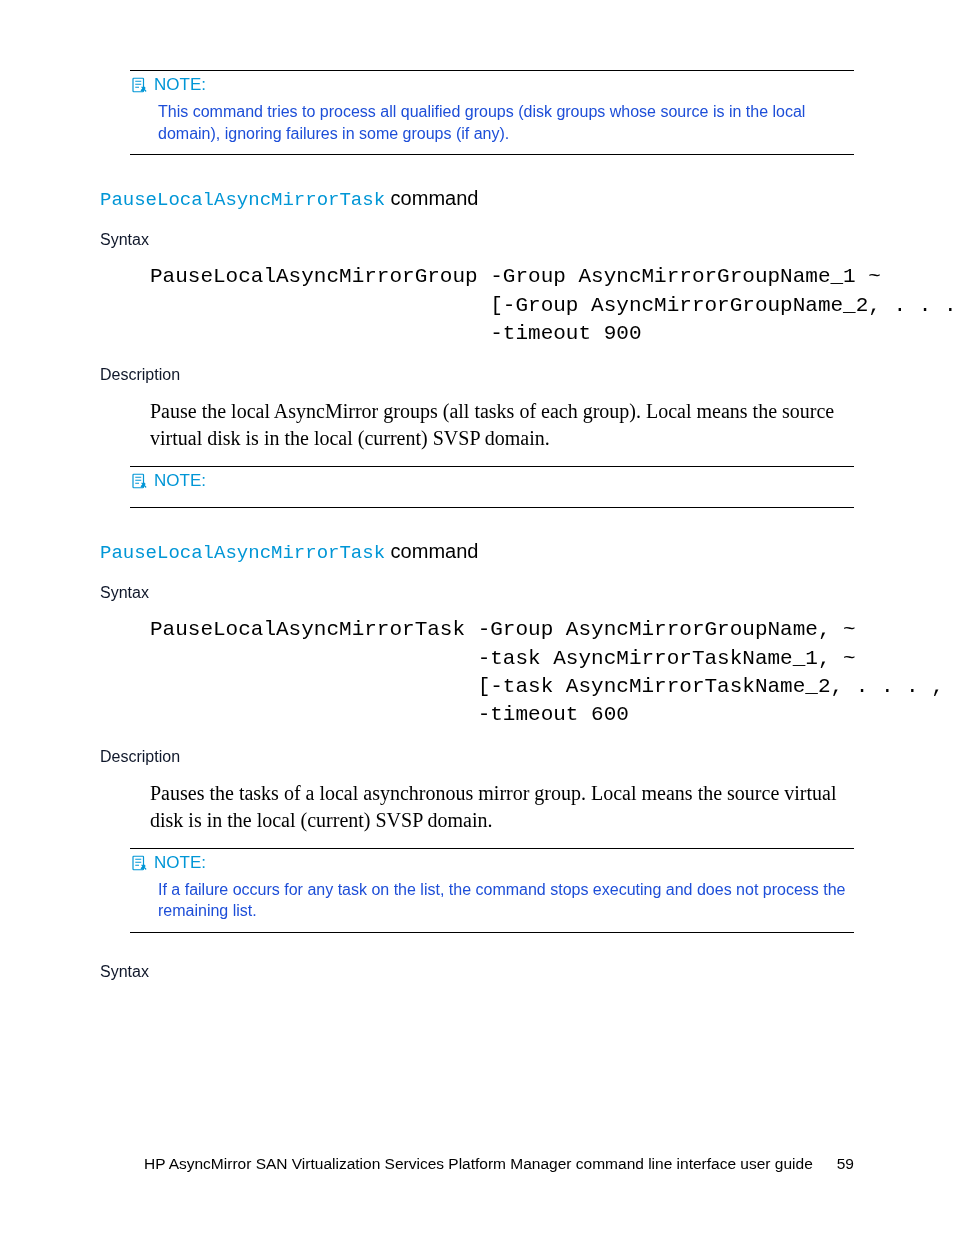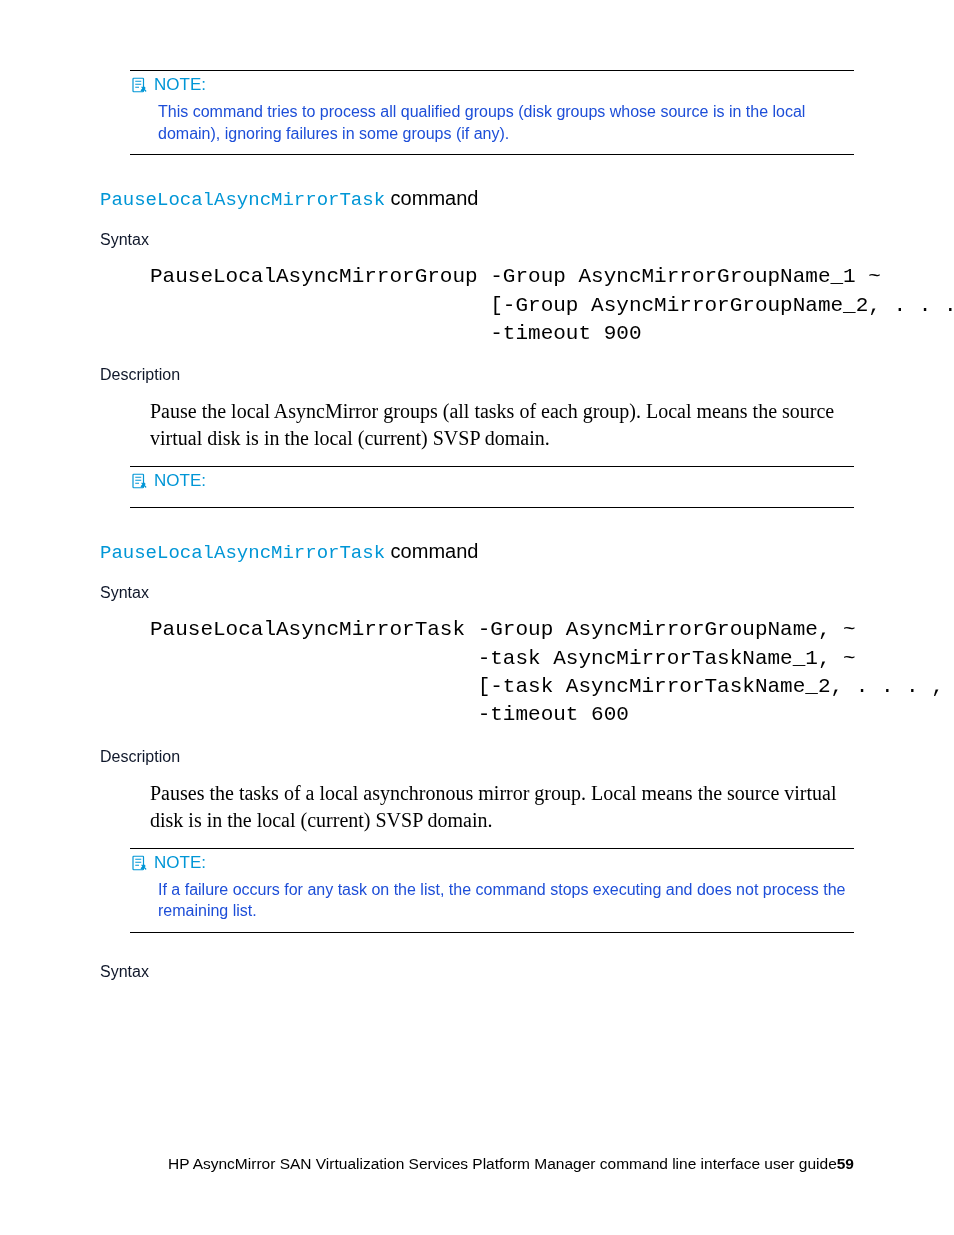--- a/index.html
+++ b/index.html
@@ -86,21 +86,21 @@
     position: absolute;
     left: 100px;
     right: 100px;
     bottom: 60px;
     font-size: 15.5px;
     text-align: right;
     line-height: 1.4;
   }
   .footer .pnum {
     display: inline-block;
-    font-weight: bold;
+    margin-left: 24px;
   }
 </style>
 </head>
 <body>
 
 <div class="page">
 
   <div class="note-block no-top-margin">
     <div class="note-head">
       <span class="note-icon">

